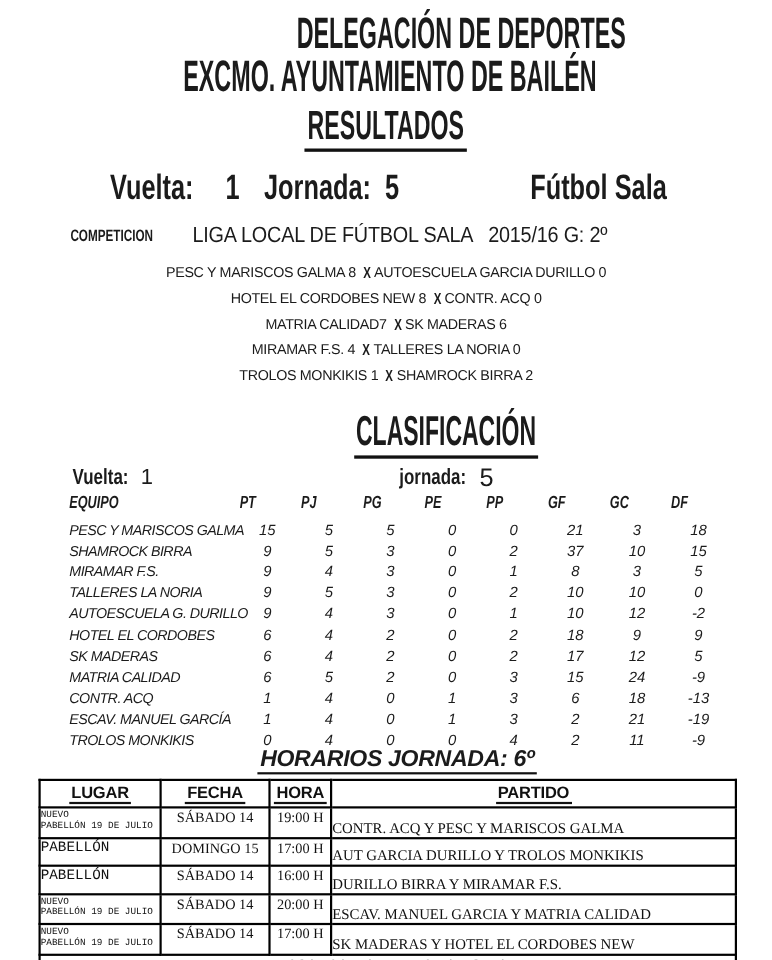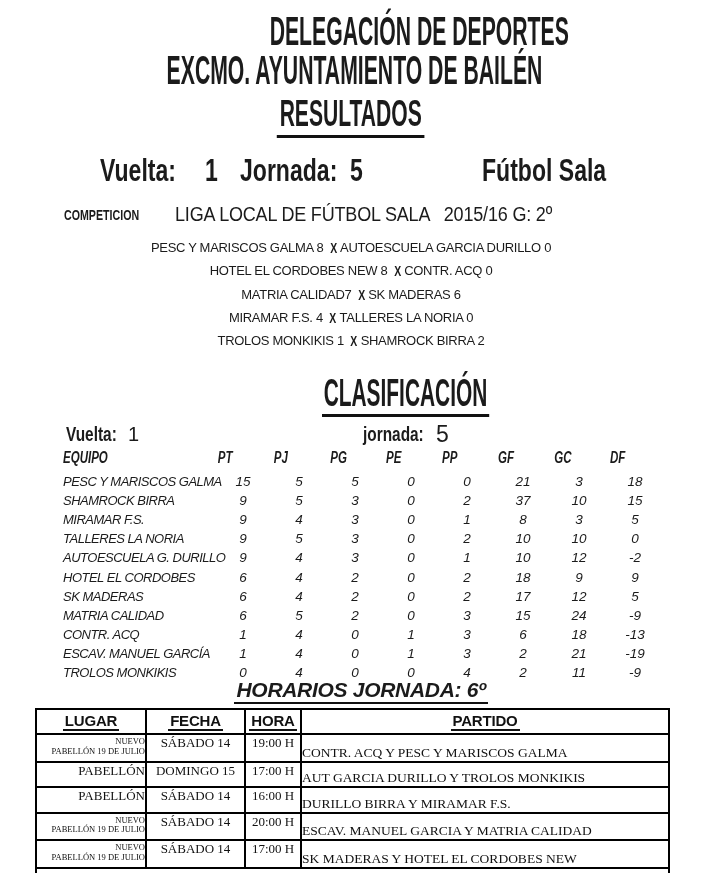--- a/index.html
+++ b/index.html
@@ -55,21 +55,21 @@
     border-collapse:collapse;table-layout:fixed;
     font-family:"Liberation Serif",serif;color:#111;
   }
   table.sched th,table.sched td{border:2px solid #000;padding:0;}
   table.sched th{
     height:23px;font-family:"Liberation Sans",sans-serif;font-size:15px;
     font-weight:bold;text-align:center;vertical-align:middle;letter-spacing:-0.2px;
   }
   table.sched th span{border-bottom:2px solid #111;padding:0 2px 1px 2px;display:inline-block;line-height:15px;}
   table.sched td{height:23.5px;}
-  td.lugar{vertical-align:top;text-align:right;font-size:13px;padding-top:1px;line-height:15px;}
+  td.lugar{vertical-align:top;text-align:left;font-size:13px;padding-top:1px;line-height:15px;font-family:Liberation Mono, monospace;}
   td.lugar.small{font-size:8.5px;line-height:9.5px;padding-top:2px;letter-spacing:0;}
   td.fecha,td.hora{vertical-align:top;text-align:center;font-size:13px;padding-top:2px;}
   td.partido{vertical-align:bottom;text-align:left;font-size:13.5px;padding-bottom:2px;}
   tr.foot td{height:20px;text-align:center;vertical-align:middle;font-size:14px;}
 </style>
 </head>
 <body>
 
 <div class="page">
 

